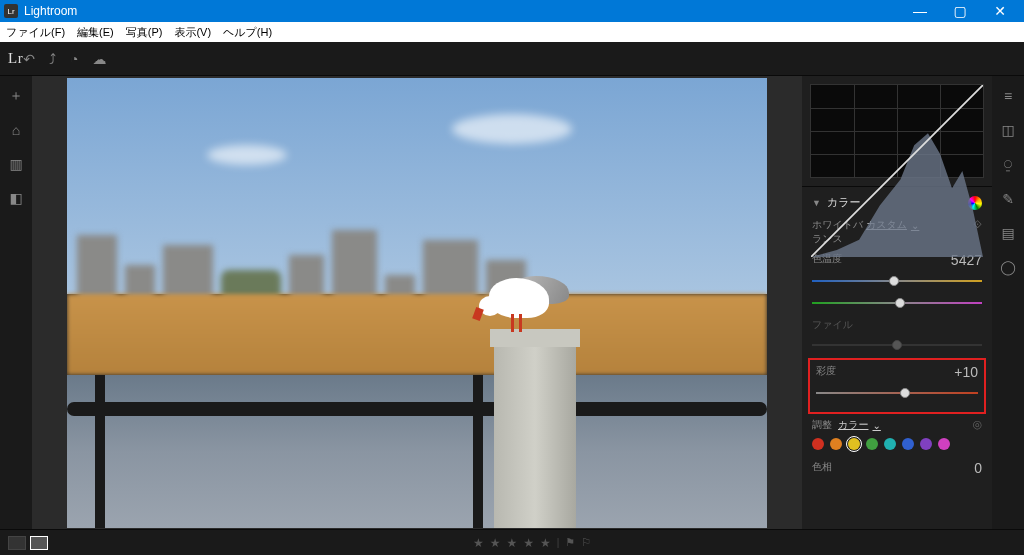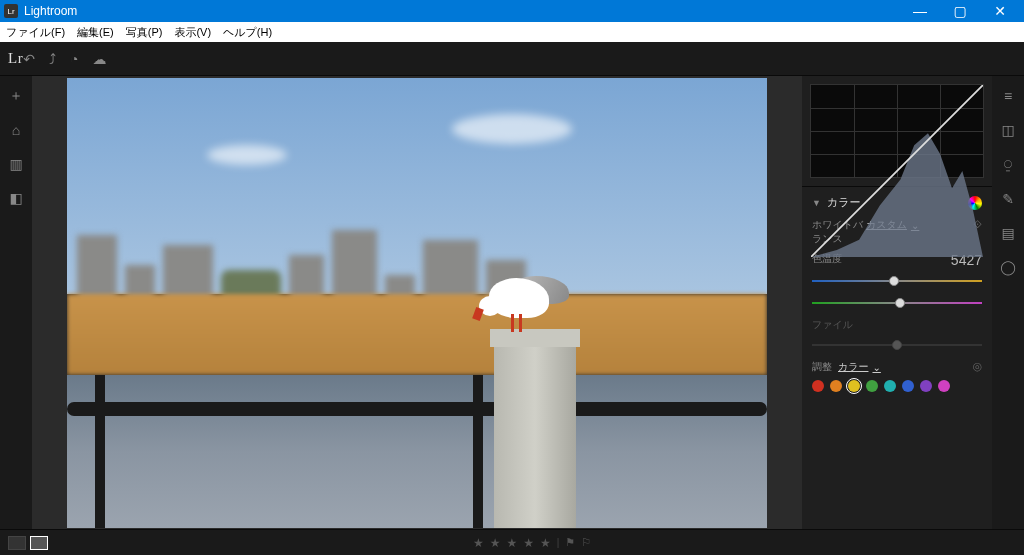--- a/index.html
+++ b/index.html
@@ -216,39 +216,53 @@
           <div class="slider-thumb" style="left:52%"></div>
         </div>
       <div class="row">
         <span class="row-label" style="color:#555">ファイル</span>
       </div>
       <div class="slider dim">
           <div class="slider-track"></div>
           <div class="slider-thumb" style="left:50%"></div>
         </div>
 
+      <div class="highlight-box">
+        <div class="row">
+          <span class="row-label">彩度</span>
+          <span class="row-val">+10</span>
+        </div>
+        <div class="slider">
+            <div class="slider-track grad-sat"></div>
+            <div class="slider-thumb" style="left:55%"></div>
+          </div>
+      </div>
 
       <div class="row">
         <span class="row-label" style="width:auto;">調整</span>
         <span class="row-dd" style="margin-left:6px;">
             <span>カラー</span>
             <span>⌄</span>
           </span>
         <span class="reset-icn">◎</span>
       </div>
       <div class="colorrow" id="colorrow">
           <div class="cdot" style="background: rgb(208, 48, 32);"></div>
           <div class="cdot" style="background: rgb(224, 128, 32);"></div>
           <div class="cdot sel" style="background: rgb(224, 192, 32);"></div>
           <div class="cdot" style="background: rgb(64, 160, 64);"></div>
           <div class="cdot" style="background: rgb(32, 176, 176);"></div>
           <div class="cdot" style="background: rgb(48, 96, 208);"></div>
           <div class="cdot" style="background: rgb(128, 64, 192);"></div>
           <div class="cdot" style="background: rgb(208, 64, 192);"></div>
         </div>
+      <div class="row">
+          <span class="row-label">色相</span>
+          <span class="row-val">0</span>
+        </div>
 
     </div>
 
   </div>
 
   <div class="righttools">
     <div class="ricon">≡</div>
     <div class="ricon">◫</div>
     <div class="ricon">⍜</div>
     <div class="ricon">✎</div>

